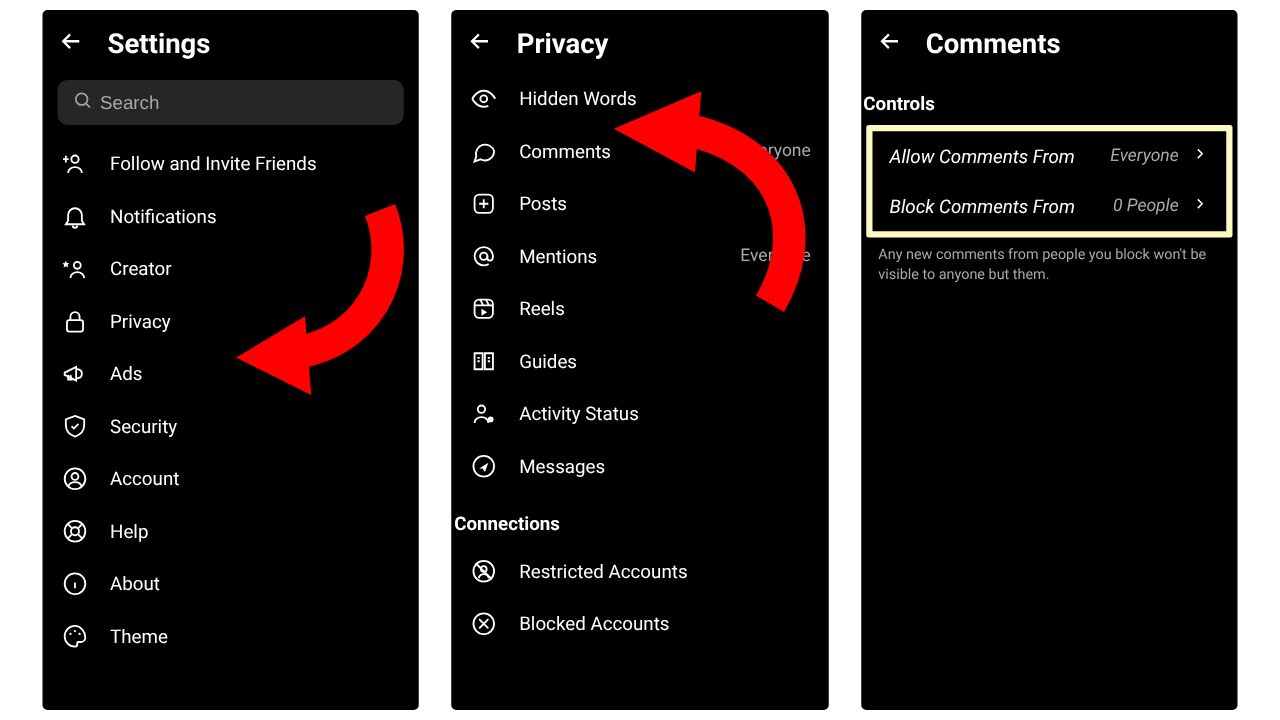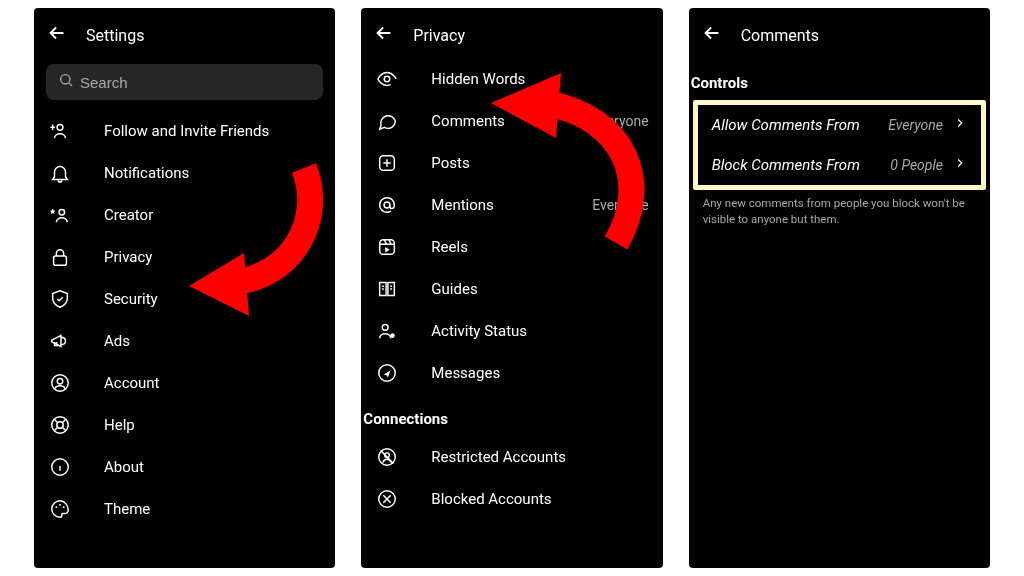--- a/index.html
+++ b/index.html
@@ -22,22 +22,22 @@
     overflow: hidden;
     position: relative;
   }
   .header {
     display: flex;
     align-items: center;
     padding: 14px 12px 10px 12px;
     gap: 18px;
   }
   .header .title {
-    font-size: 16px;
-    font-weight: 400;
+    font-size: 22px;
+    font-weight: 700;
   }
   .back svg { width: 22px; height: 22px; stroke: #fff; }
   .search-box {
     margin: 6px 12px 10px 12px;
     background: #262626;
     border-radius: 8px;
     display: flex;
     align-items: center;
     padding: 8px 12px;
     gap: 6px;
@@ -50,21 +50,21 @@
     color: #fff;
     font-size: 15px;
     flex: 1;
   }
   .search-box input::placeholder { color: #a8a8a8; }
   .list { display: flex; flex-direction: column; }
   .row {
     display: flex;
     align-items: center;
     padding: 9px 14px;
-    gap: 32px;
+    gap: 16px;
     font-size: 15px;
     cursor: pointer;
   }
   .row .icon { width: 24px; height: 24px; display:flex; align-items:center; justify-content:center; flex-shrink:0; }
   .row .icon svg { width: 22px; height: 22px; stroke:#fff; fill:none; stroke-width:1.6; }
   .row .label { flex: 1; }
   .row .value { color: #a8a8a8; font-size: 14px; }
   .section-title {
     font-size: 15px;
     font-weight: 700;
@@ -154,35 +154,35 @@
           <svg viewBox="0 0 24 24">
             <rect x="5" y="11" width="14" height="10" rx="2"></rect>
             <path d="M8 11V8a4 4 0 118 0v3"></path>
           </svg>
         </span>
       <span class="label">Privacy</span>
     </div>
     <div class="row">
       <span class="icon">
           <svg viewBox="0 0 24 24">
-            <path d="M12 3l8 3v5c0 5-3.5 8.5-8 10-4.5-1.5-8-5-8-10V6z"></path>
-            <path d="M9 12l2 2 4-4"></path>
-          </svg>
-        </span>
-      <span class="label">Security</span>
-    </div>
-    <div class="row">
-      <span class="icon">
-          <svg viewBox="0 0 24 24">
             <path d="M3 11v2l10 5V6z"></path>
             <path d="M13 8c3 0 5 1.5 5 4s-2 4-5 4"></path>
             <path d="M6 13v4h3l-1-4"></path>
           </svg>
         </span>
       <span class="label">Ads</span>
+    </div>
+    <div class="row">
+      <span class="icon">
+          <svg viewBox="0 0 24 24">
+            <path d="M12 3l8 3v5c0 5-3.5 8.5-8 10-4.5-1.5-8-5-8-10V6z"></path>
+            <path d="M9 12l2 2 4-4"></path>
+          </svg>
+        </span>
+      <span class="label">Security</span>
     </div>
     <div class="row">
       <span class="icon">
           <svg viewBox="0 0 24 24">
             <circle cx="12" cy="12" r="9"></circle>
             <circle cx="12" cy="10" r="3"></circle>
             <path d="M6 19c1-3 3.5-4 6-4s5 1 6 4"></path>
           </svg>
         </span>
       <span class="label">Account</span>

